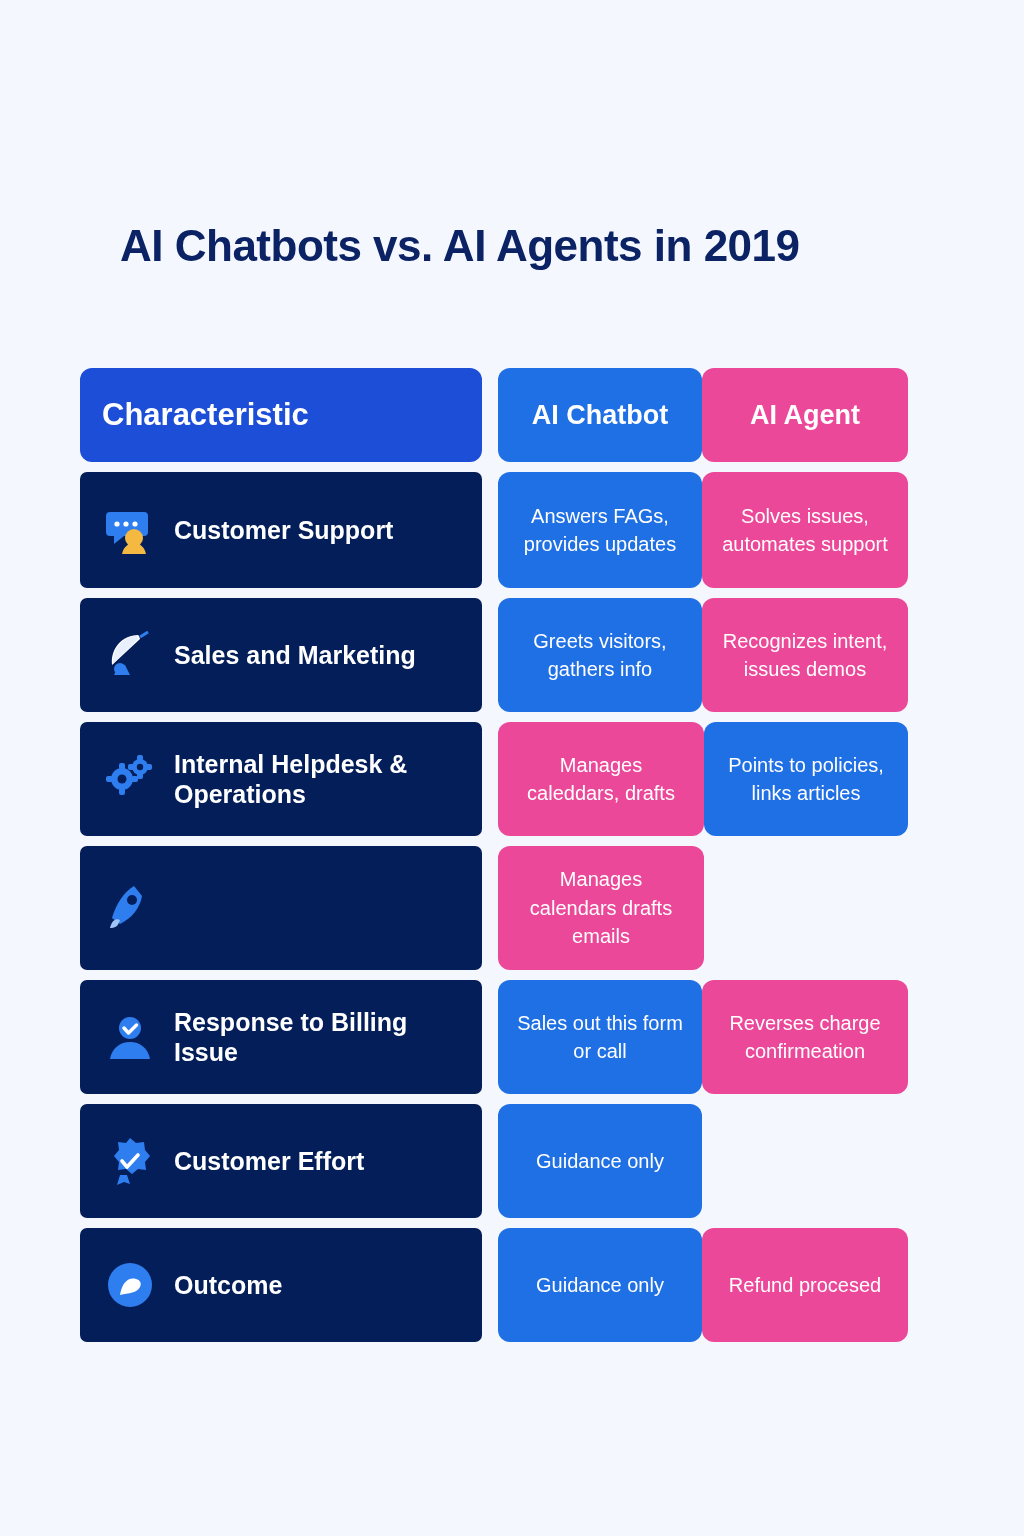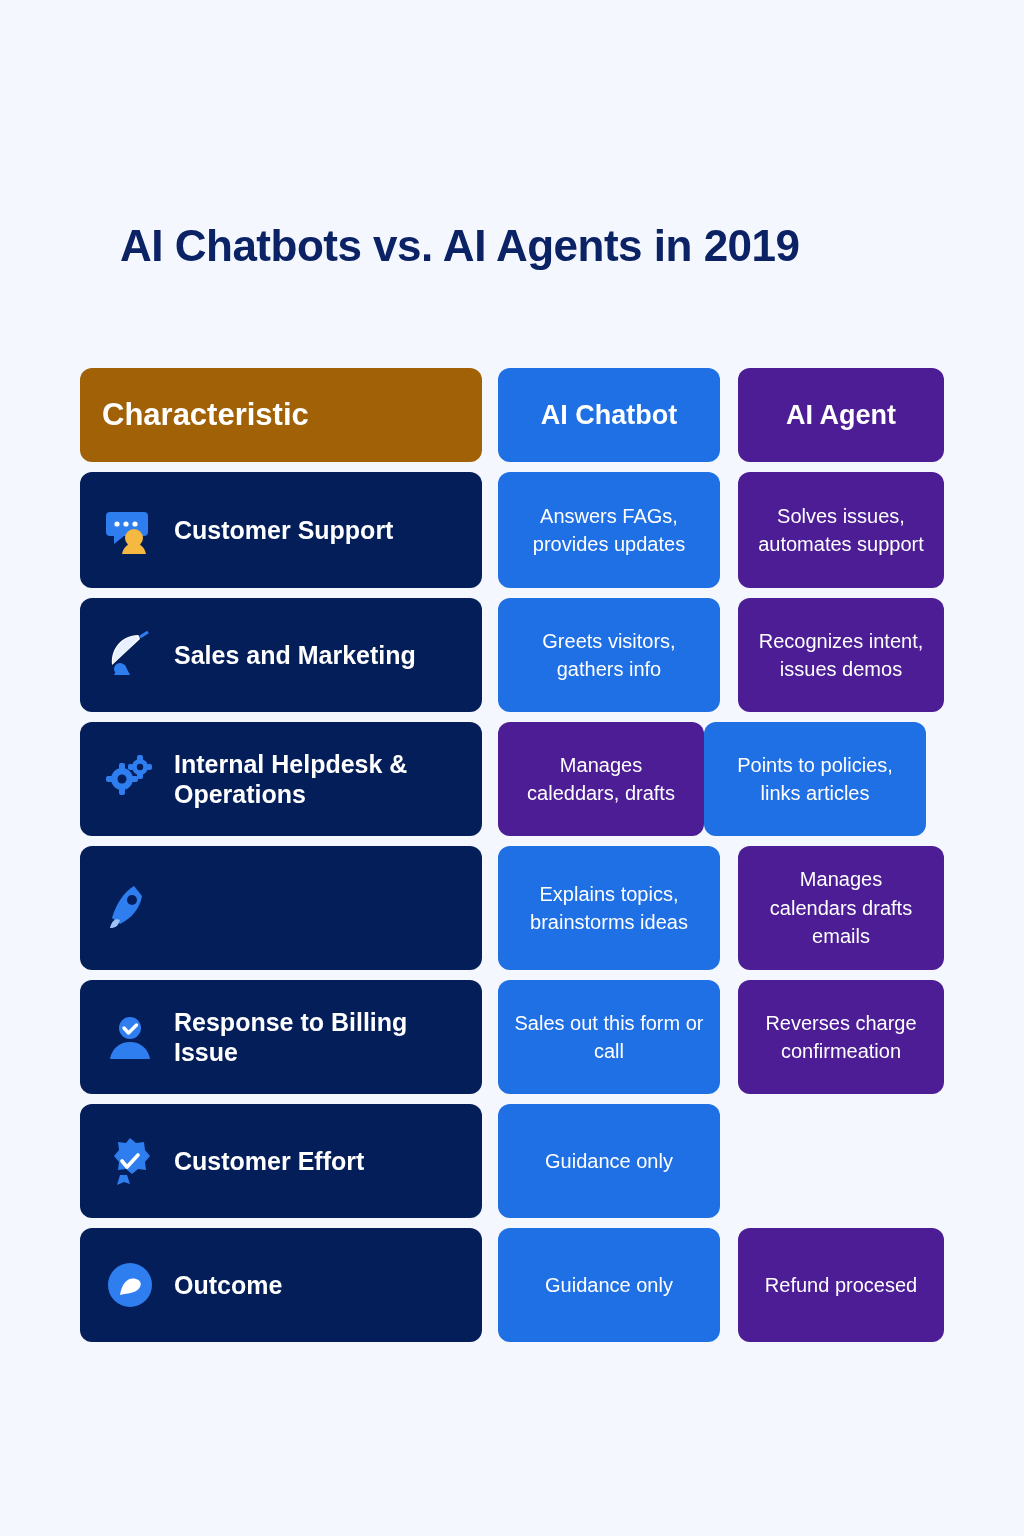--- a/index.html
+++ b/index.html
@@ -49,51 +49,50 @@
     align-items: center;
     overflow: hidden;
   }
   .c-char {
     width: 402px;
     margin-right: 16px;
     background: #041e5a;
     padding: 0 22px;
   }
   .c-bot {
-    width: 222px;
-    margin-right: 18px;
+    width: 204px;
     background: #1f6fe5;
     justify-content: center;
     text-align: center;
     padding: 0 12px;
   }
   .c-agent {
     width: 206px;
-    background: #4c1d95;
+    background: #ec4899;
     justify-content: center;
     text-align: center;
     padding: 0 16px;
   }
 
   
   .row-header .cell { height: 94px; }
-  .row-header .c-char { background: #a16207; }
+  .row-header .c-char { background: #1d4ed8; }
   .hdr-char {
     font-size: 31px;
     font-weight: bold;
     color: #ffffff;
   }
   .hdr-col {
     font-size: 27px;
     font-weight: bold;
     color: #ffffff;
   }
 
   .row-body .cell { min-height: 114px; }
-  .row-body .c-char { height: 114px; }
+  .row-body .c-char { height: 114px; border-radius: 7px; }
   .row-body .c-bot, .row-body .c-agent { height: 114px; }
 
   .char-inner {
     display: flex;
     align-items: center;
     gap: 16px;
   }
   .char-label {
     font-size: 25px;
     font-weight: bold;
@@ -232,23 +231,20 @@
         <div class="char-inner">
           <span class="icon">
             <svg width="52" height="52" viewBox="0 0 52 52">
               <path d="M30 4c-10 6-18 18-22 32l8 6c12-6 20-16 22-28z" fill="#2f7ef0"></path>
               <circle cx="28" cy="18" r="5" fill="#041e5a"></circle>
               <path d="M6 46c2-8 6-10 10-8-2 6-4 8-10 8z" fill="#9fc4f7"></path>
             </svg>
           </span>
         </div>
       </div>
-      <div class="cell c-bot">
-        <span class="cellvalue">Explains topics, brainstorms ideas</span>
-      </div>
       <div class="cell c-agent">
         <span class="cellvalue">Manages calendars drafts emails</span>
       </div>
     </div>
 
     <div class="row row-body r5">
       <div class="cell c-char">
         <div class="char-inner">
           <span class="icon">
             <svg width="52" height="52" viewBox="0 0 52 52">

